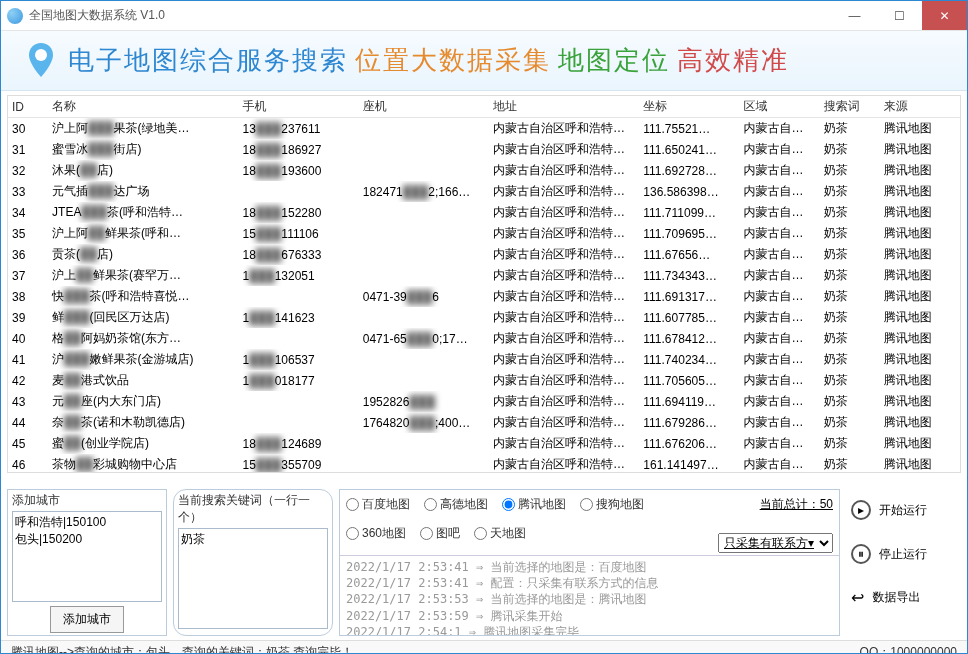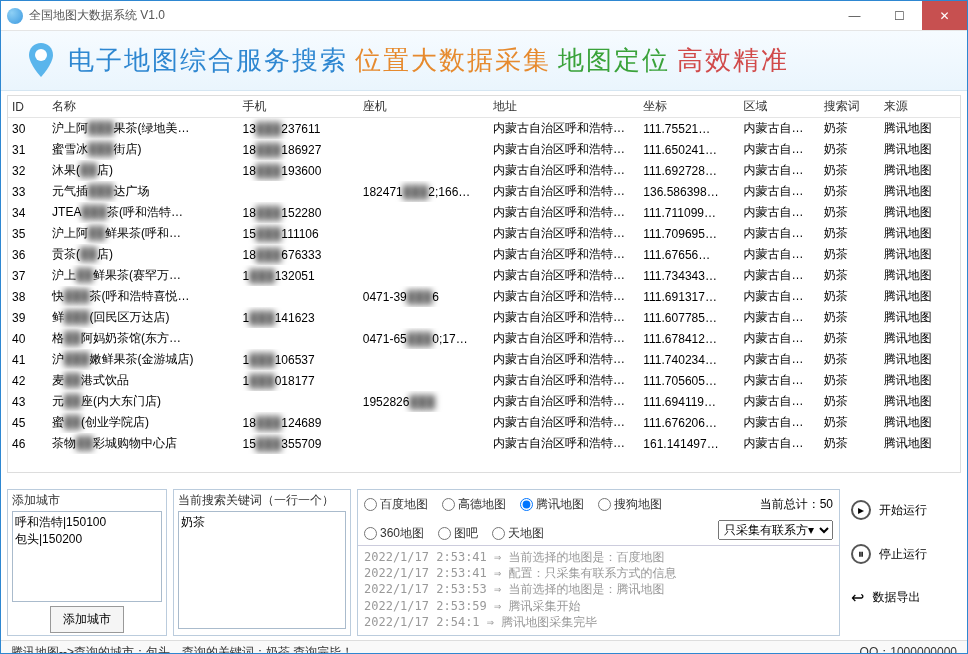--- a/index.html
+++ b/index.html
@@ -30,26 +30,26 @@
 .col-area { width: 80px; max-width:80px;}
 .col-kw { width: 60px; }
 .col-src { width: 80px; }
 .blur { color: transparent; text-shadow: 0 0 6px rgba(0,0,0,.6); user-select:none;}
 .bottom { display: flex; padding: 4px 6px; gap: 6px; height: 155px; }
 .panel { border: 1px solid #bcd; padding: 2px 4px; display:flex; flex-direction:column; }
 .panel-label { color: #333; margin-bottom:2px; font-size:12px;}
 .panel textarea { flex:1; resize:none; border:1px solid #abc; font-size:12px; padding:2px; margin-bottom:4px; }
 .btn { border:1px solid #999; background:#f5f5f5; padding:4px 12px; cursor:pointer; align-self:center; }
 .panel.city { width: 160px; }
-.panel.kw { width: 178px; }
+.panel.kw { width: 160px; border-radius: 13px; }
 .mid { flex:1; display:flex; flex-direction:column; border:1px solid #bcd; }
 .radios { display:flex; flex-wrap:wrap; gap:6px 14px; padding:6px 6px 3px 6px; }
 .radio { display:flex; align-items:center; gap:3px; color:#333; }
 .radio input { margin:0; }
-.countrow { display:flex; align-items:center; gap:3px; padding:2px 6px; justify-content:flex-end;}
+.countrow { display:flex; align-items:center; gap:16px; padding:2px 6px; justify-content:flex-end;text-decoration:underline;}
 .countrow select { font-size:12px; padding:1px;}
 .log { flex:1; background:#fff; border-top:1px solid #ccd; padding:3px 6px; color:#999; font-family: Consolas, monospace; overflow:hidden; line-height:1.35;}
 .right { width:115px; display:flex; flex-direction:column; gap:10px; padding:4px 0;}
 .rbtn { display:flex; align-items:center; gap:8px; padding:6px 4px; cursor:pointer; border:1px solid transparent;}
 .rbtn .ricon { width:20px; height:20px; border:2px solid #555; border-radius:50%; display:flex; align-items:center; justify-content:center;}
 .status { padding:3px 10px; border-top:1px solid #ddd; display:flex; justify-content:space-between; color:#333; background:#f9f9f9;}
 </style>
 </head>
 <body>
 
@@ -240,20 +240,31 @@
           <td class="col-name">元<span class="blur">██</span>座(内大东门店)</td>
           <td class="col-mobile"></td>
           <td class="col-phone">1952826<span class="blur">███</span></td>
           <td class="col-addr">内蒙古自治区呼和浩特…</td>
           <td class="col-coord">111.694119…</td>
           <td class="col-area">内蒙古自…</td>
           <td class="col-kw">奶茶</td>
           <td class="col-src">腾讯地图</td>
         </tr>
         <tr>
+          <td class="col-id">44</td>
+          <td class="col-name">奈<span class="blur">██</span>茶(诺和木勒凯德店)</td>
+          <td class="col-mobile"></td>
+          <td class="col-phone">1764820<span class="blur">███</span>;400…</td>
+          <td class="col-addr">内蒙古自治区呼和浩特…</td>
+          <td class="col-coord">111.679286…</td>
+          <td class="col-area">内蒙古自…</td>
+          <td class="col-kw">奶茶</td>
+          <td class="col-src">腾讯地图</td>
+        </tr>
+        <tr>
           <td class="col-id">45</td>
           <td class="col-name">蜜<span class="blur">██</span>(创业学院店)</td>
           <td class="col-mobile">18<span class="blur">███</span>124689</td>
           <td class="col-phone"></td>
           <td class="col-addr">内蒙古自治区呼和浩特…</td>
           <td class="col-coord">111.676206…</td>
           <td class="col-area">内蒙古自…</td>
           <td class="col-kw">奶茶</td>
           <td class="col-src">腾讯地图</td>
         </tr>

